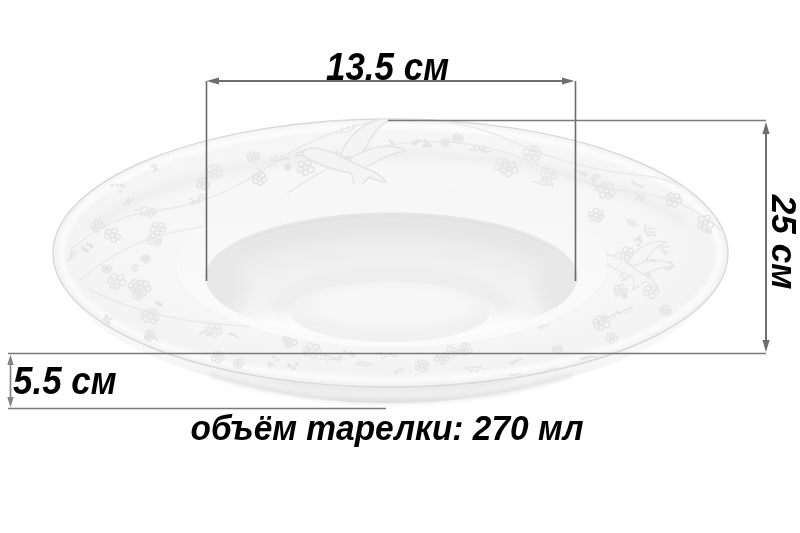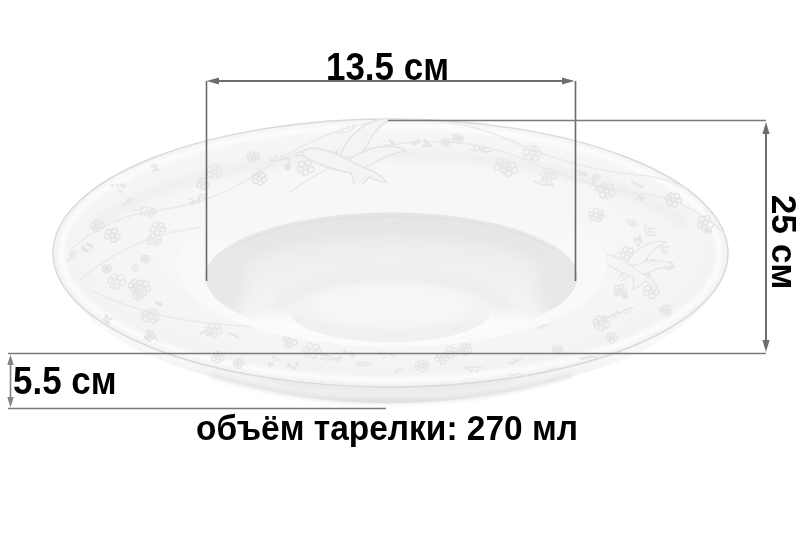--- a/index.html
+++ b/index.html
@@ -1,16 +1,16 @@
 <!DOCTYPE html>
 <html><head>
 <meta charset="utf-8">
 <style>
   html,body{margin:0;padding:0;background:#ffffff;width:800px;height:533px;overflow:hidden;}
-  .wrap{position:relative;width:752px;height:533px;font-family:"Liberation Sans", sans-serif;}
+  .wrap{position:relative;width:752px;height:533px;font-family:"Liberation Sans", sans-serif;font-style:italic;}
   svg{position:absolute;left:0;top:0;}
   text{font-family:"Liberation Sans", sans-serif;font-weight:700;fill:#000;}
 </style>
 </head>
 <body>
 <div class="wrap">
 <svg width="800" height="533" viewBox="0 0 800 533">
   <defs>
     <linearGradient id="gUnder" x1="0" y1="0" x2="0" y2="1">
       <stop offset="0" stop-color="#fcfcfc"></stop>

